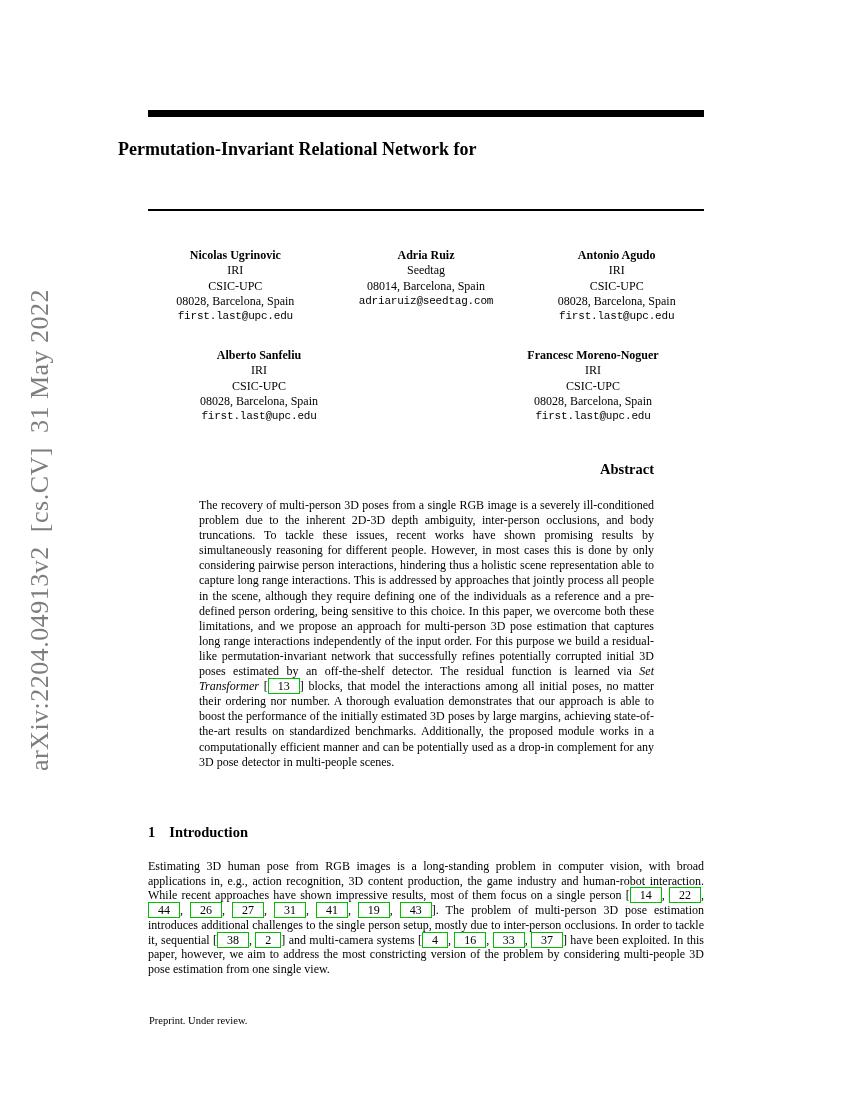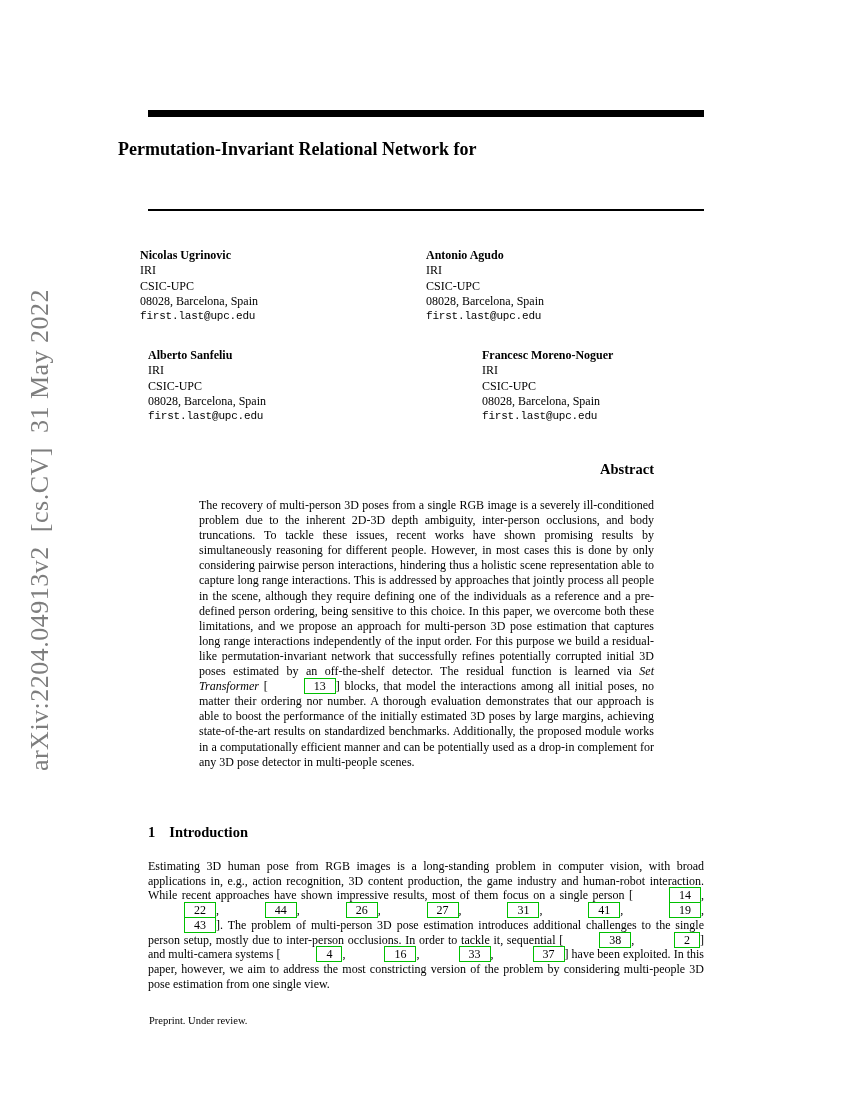--- a/index.html
+++ b/index.html
@@ -55,21 +55,21 @@
   .authors-row1 .author { flex: 1 1 0; }
   .authors-row2 {
     position: absolute;
     left: 148px; top: 348px;
     width: 556px;
     display: flex;
     justify-content: center;
     gap: 112px;
   }
   .authors-row2 .author { width: 230px; }
-  .author { text-align: left; font-size: 12px; line-height: 15.3px; }
+  .author { text-align: center; font-size: 12px; line-height: 15.3px; }
   .author-name { font-weight: bold; }
   .author-email {
     font-family: "Liberation Mono", monospace;
     font-size: 11px;
     letter-spacing: -0.2px;
   }
 
   .abstract-heading {
     position: absolute;
     left: 199px; top: 461px;
@@ -107,21 +107,20 @@
   .footer-note {
     position: absolute;
     left: 149px; top: 1015px;
     font-size: 10.5px;
   }
 
   .cite {
     border: 1px solid var(--citation-green, #00c000);
     padding: 0 9px;
     color: #000;
-    margin-left: 36px;
   }
   em { font-style: italic; }
 </style>
 </head>
 <body>
 
 <div class="watermark">arXiv:2204.04913v2  [cs.CV]  31 May 2022</div>
 
 <div class="top-bar"></div>
 
@@ -131,20 +130,26 @@
 
 <div class="title-rule"></div>
 
 <div class="authors-row1">
   <div class="author">
     <div class="author-name">Nicolas Ugrinovic</div>
     <div class="author-line">IRI</div>
     <div class="author-line">CSIC-UPC</div>
     <div class="author-line">08028, Barcelona, Spain</div>
     <div class="author-email">first.last@upc.edu</div>
+  </div>
+  <div class="author">
+    <div class="author-name">Adria Ruiz</div>
+    <div class="author-line">Seedtag</div>
+    <div class="author-line">08014, Barcelona, Spain</div>
+    <div class="author-email">adriaruiz@seedtag.com</div>
   </div>
   <div class="author">
     <div class="author-name">Antonio Agudo</div>
     <div class="author-line">IRI</div>
     <div class="author-line">CSIC-UPC</div>
     <div class="author-line">08028, Barcelona, Spain</div>
     <div class="author-email">first.last@upc.edu</div>
   </div>
 </div>
 

